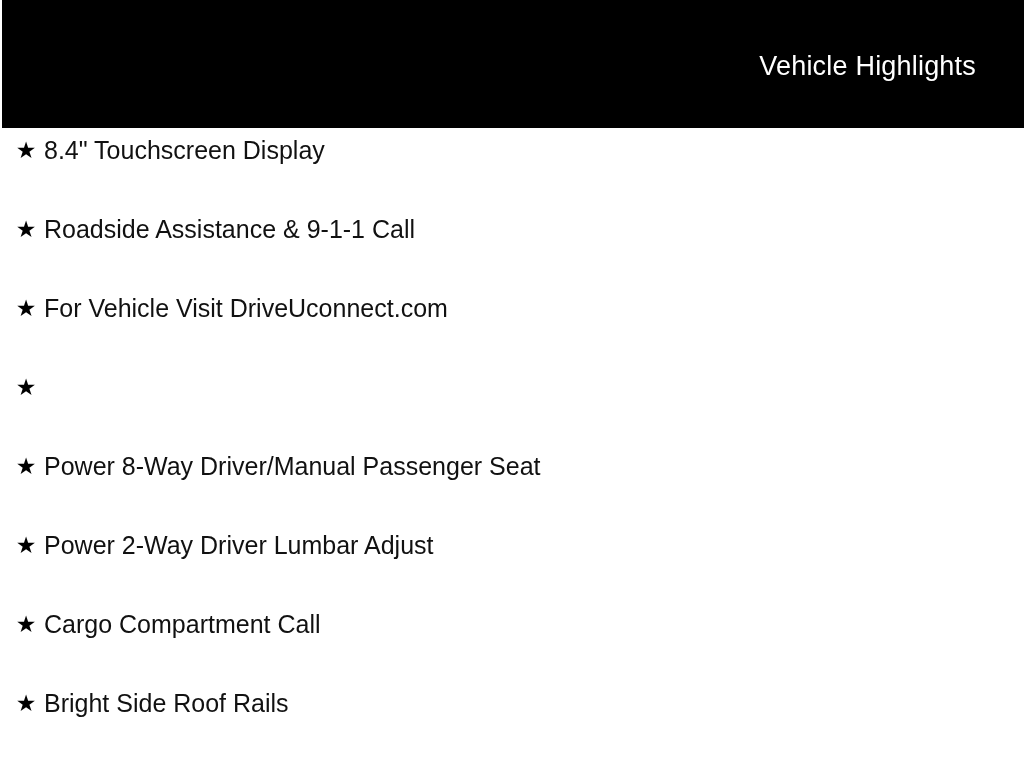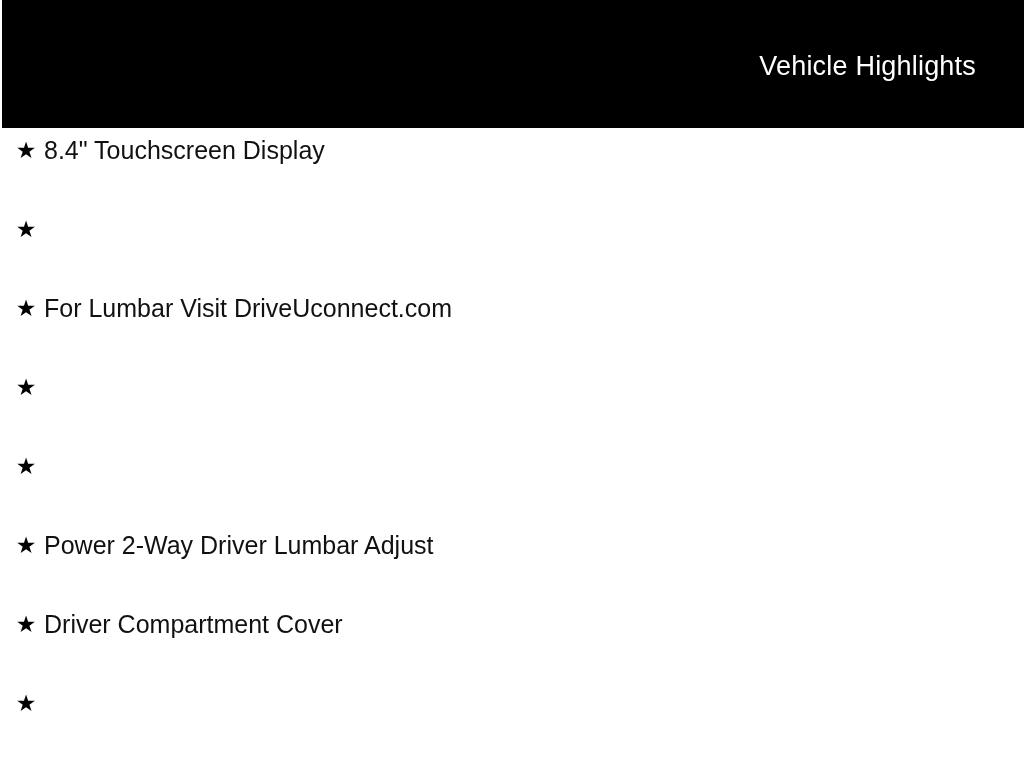--- a/index.html
+++ b/index.html
@@ -76,37 +76,40 @@
     <div class="header-title">Vehicle Highlights</div>
   </div>
 
   <ul class="highlights-list">
     <li class="highlight-item">
       <span class="bullet-star">★</span>
       <span class="highlight-text">8.4" Touchscreen Display</span>
     </li>
     <li class="highlight-item">
       <span class="bullet-star">★</span>
+      <span class="highlight-text">Roadside Assistance &amp; 9-1-1 Call</span>
     </li>
     <li class="highlight-item">
       <span class="bullet-star">★</span>
-      <span class="highlight-text">For Lumbar Visit DriveUconnect.com</span>
+      <span class="highlight-text">For Vehicle Visit DriveUconnect.com</span>
     </li>
     <li class="highlight-item">
       <span class="bullet-star">★</span>
     </li>
     <li class="highlight-item">
       <span class="bullet-star">★</span>
+      <span class="highlight-text">Power 8-Way Driver/Manual Passenger Seat</span>
     </li>
     <li class="highlight-item">
       <span class="bullet-star">★</span>
       <span class="highlight-text">Power 2-Way Driver Lumbar Adjust</span>
     </li>
     <li class="highlight-item">
       <span class="bullet-star">★</span>
-      <span class="highlight-text">Driver Compartment Cover</span>
+      <span class="highlight-text">Cargo Compartment Call</span>
     </li>
     <li class="highlight-item">
       <span class="bullet-star">★</span>
+      <span class="highlight-text">Bright Side Roof Rails</span>
     </li>
   </ul>
 
 </div>
 
 </body></html>

